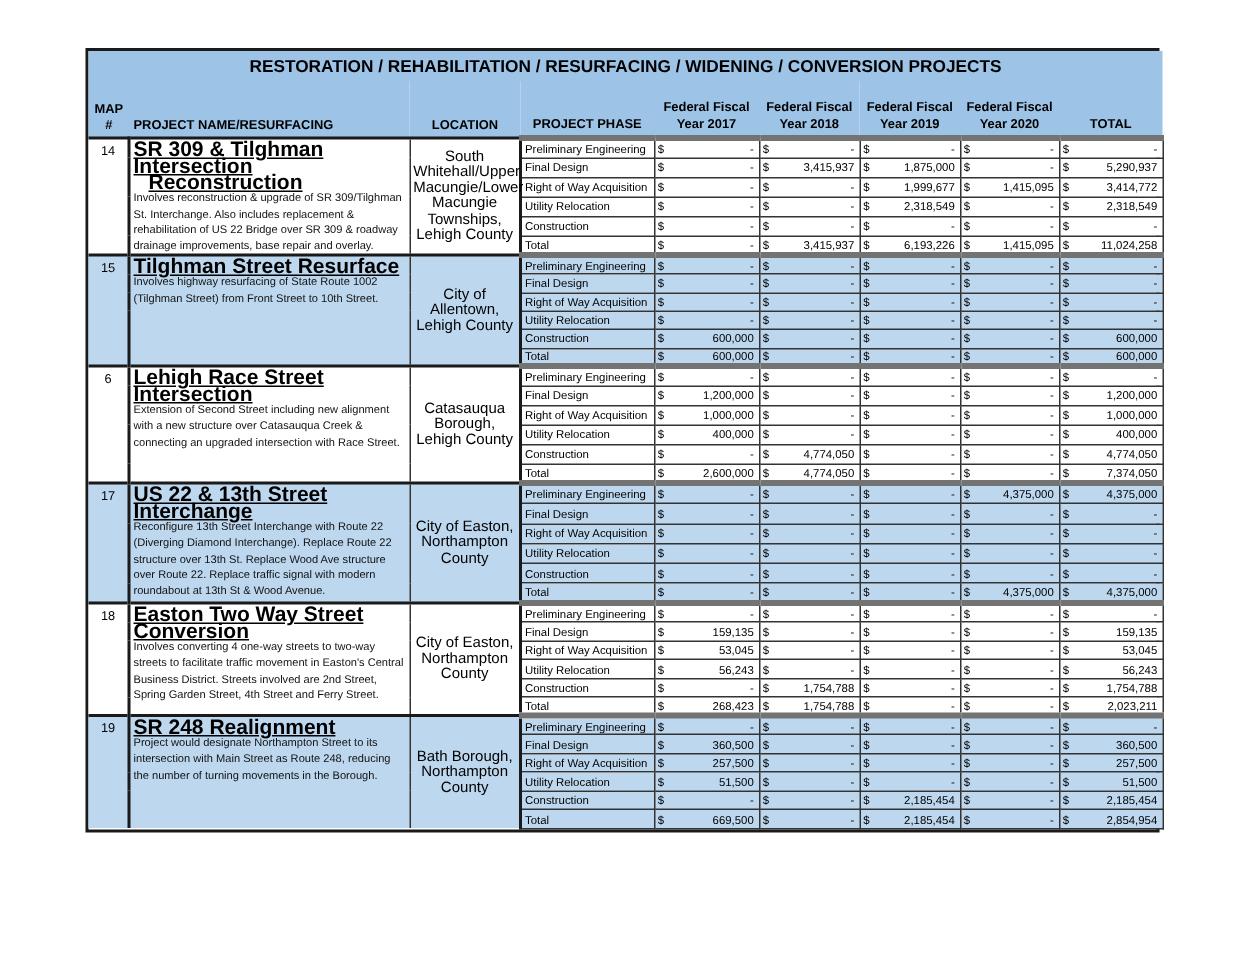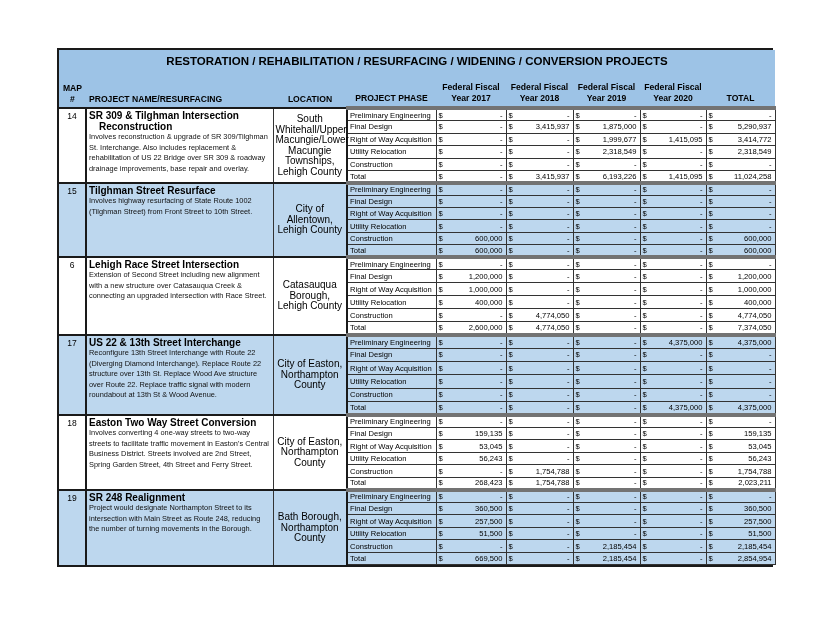--- a/index.html
+++ b/index.html
@@ -2,21 +2,21 @@
 <html><head>
 <meta charset="utf-8">
 <style>
   html, body { margin: 0; padding: 0; }
   body {
     width: 823px; height: 636px; background: #ffffff; position: relative;
     font-family: "Liberation Sans", sans-serif; color: #000;
     overflow: hidden;
   }
   .sheet {
-    position: absolute; left: 57px; top: 48px; width: 716px;
+    position: absolute; left: 57px; top: 32px; width: 716px;
     border: 2px solid #1a1a1a; box-sizing: border-box;
   }
   table { border-collapse: collapse; width: 100%; table-layout: fixed; }
   th, td { padding: 0; margin: 0; }
   .hdr { background: #9dc3e6; }
   .title-row td {
     font-weight: bold; font-size: 11.5px; text-align: center;
     height: 18px; letter-spacing: 0;
     padding-top: 2px;
   }
@@ -29,21 +29,21 @@
   .blue { background: #bdd7ee; }
   .white { background: #ffffff; }
   td.map-num {
     font-size: 8.5px; text-align: center; vertical-align: top; padding-top: 2px;
     border-top: 2px solid #1a1a1a; border-right: 2px solid #1a1a1a;
   }
   td.desc {
     vertical-align: top; font-size: 7.4px; line-height: 10.6px; padding: 1px 3px 0 2px;
     border-top: 2px solid #1a1a1a; border-right: 1px solid #333;
   }
-  .desc .pname { font-weight: bold; font-size: 10px; line-height: 11px; display: block; }
+  .desc .pname { font-weight: bold; font-size: 14px; line-height: 11px; display: block; text-decoration: underline; }
   .desc .pname .indent { display: block; padding-left: 10px; }
   .desc .ptext { display: block; color: #111; }
   td.loc {
     font-size: 10px; text-align: center; vertical-align: middle; line-height: 10.5px;
     border-top: 2px solid #1a1a1a; border-right: 2px solid #1a1a1a; padding: 0 2px;
   }
   td.phase {
     font-size: 7.6px; padding-left: 2px; white-space: nowrap; overflow: hidden;
     border: 1px solid #333; border-left: none;
   }

